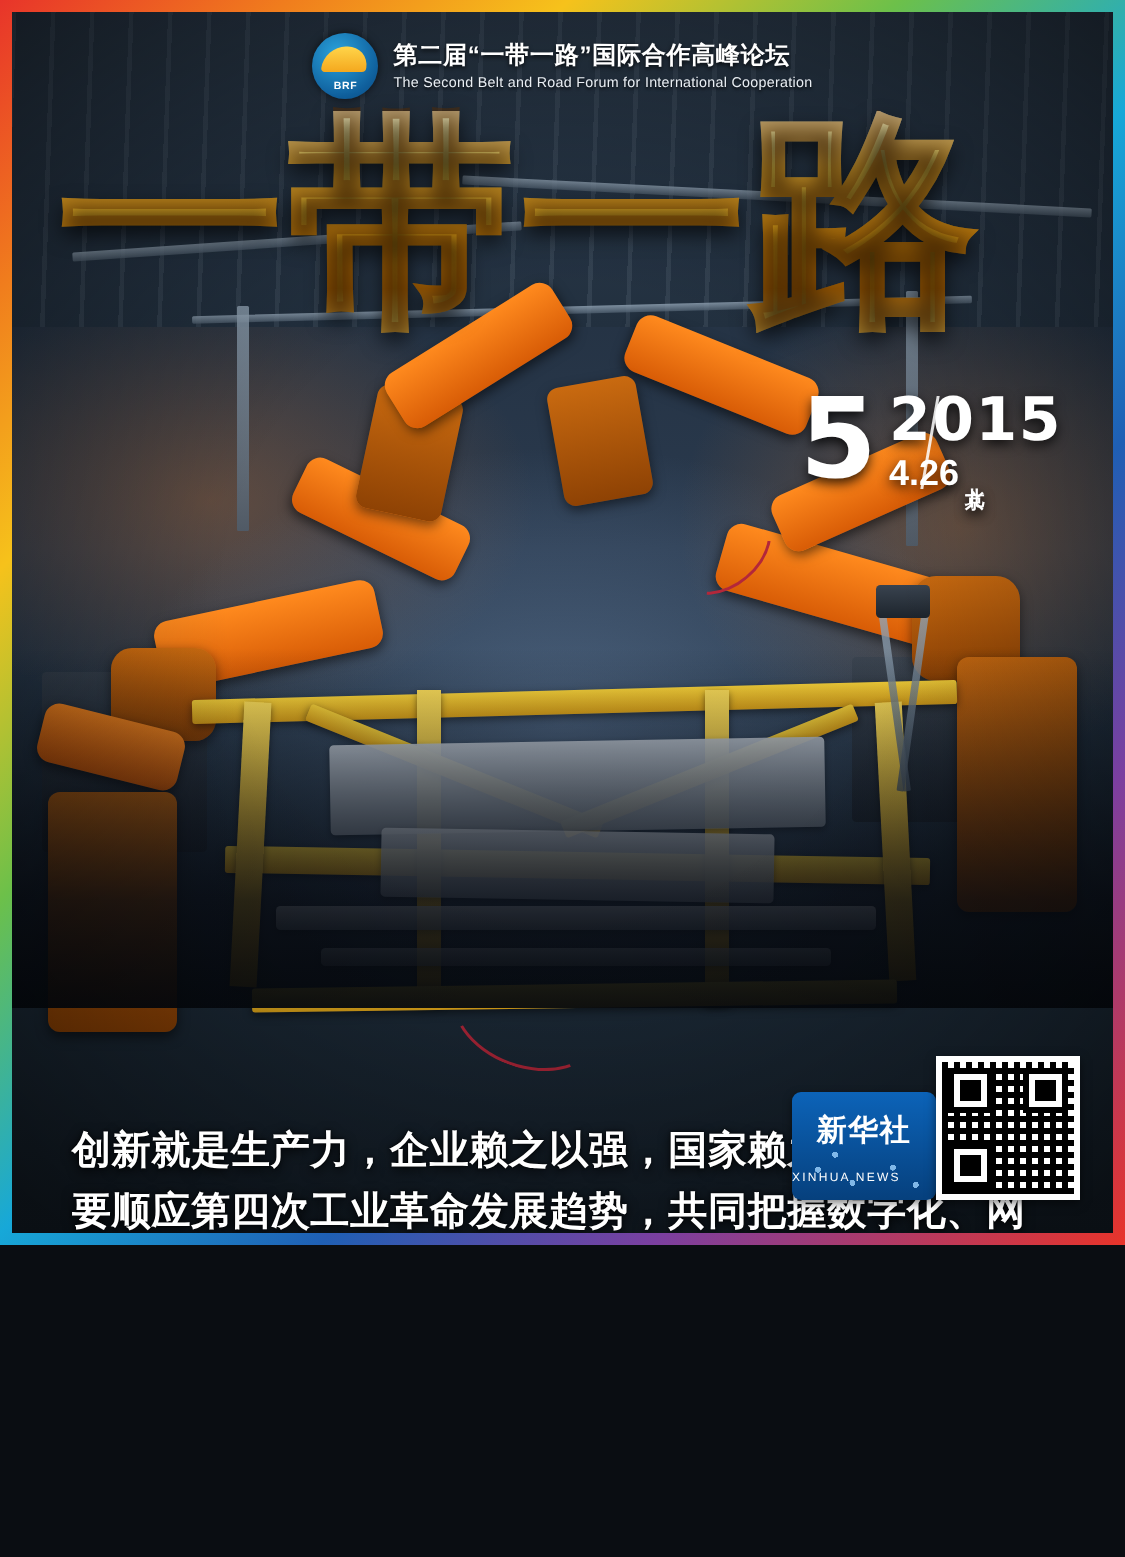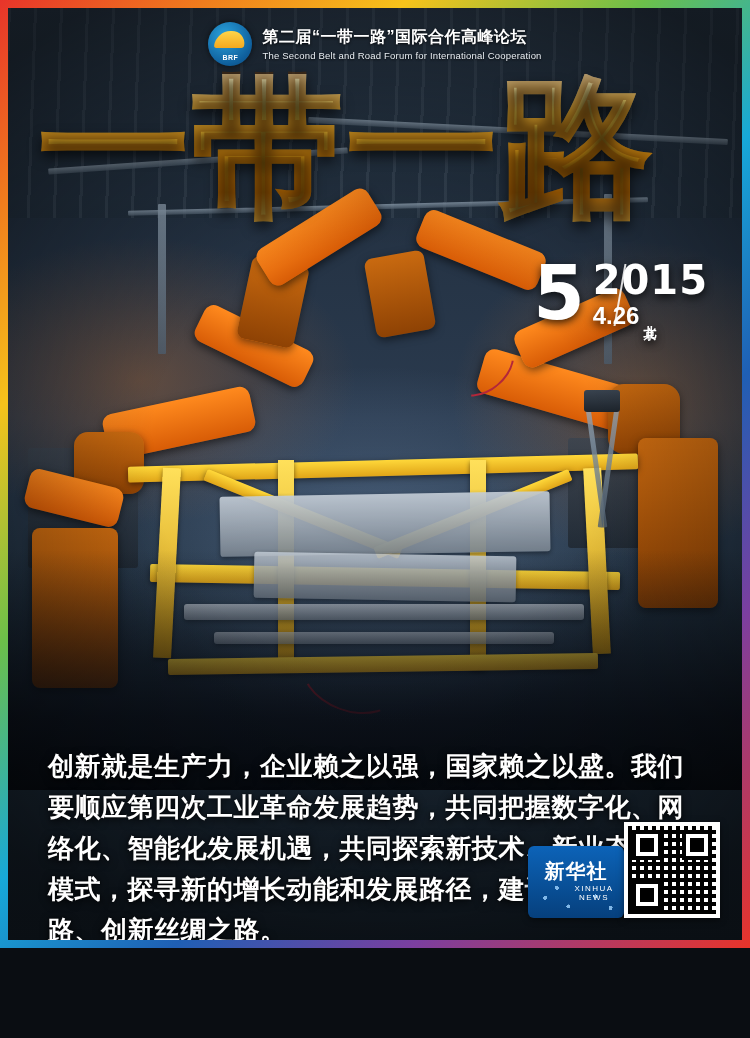--- a/index.html
+++ b/index.html
@@ -4,21 +4,21 @@
 <style>
   html,body{margin:0;padding:0;}
   body{
     width:750px;height:1038px;
     background:#0a0d12;
     font-family:"Liberation Sans", sans-serif;
     overflow:hidden;
   }
   .poster{
     position:relative;
-    width:750px;height:948px;
+    width:750px;height:830px;
     overflow:hidden;
     background:#10141b;
   }
   
   .frame{
     position:absolute;inset:0;
     background:linear-gradient(135deg,#e8342a 0%,#f07c1d 12%,#f6c21b 24%,#6cc04a 38%,#17a8d8 52%,#1f5fb4 66%,#7b3fa0 80%,#e8342a 100%);
     z-index:1;
   }
   .frame-inner{
@@ -195,22 +195,22 @@
       radial-gradient(circle 2px at 70% 70%, #9fd4ff 99%, transparent),
       radial-gradient(circle 2px at 86% 86%, #9fd4ff 99%, transparent),
       radial-gradient(circle 2px at 30% 58%, #9fd4ff 99%, transparent);
     opacity:.8;
   }
   .xinhua .cn{
     position:absolute;left:0;right:0;top:12px;text-align:center;
     font-size:20px;font-weight:bold;letter-spacing:1px;
   }
   .xinhua .en{
-    position:absolute;left:0;right:0;top:38px;text-align:center;
-    font-size:8px;letter-spacing:1.5px;padding-left:36px;
+    position:absolute;left:0;right:0;top:52px;
+    font-size:8px;letter-spacing:1.5px;
   }
   .qr{
     position:absolute;right:22px;bottom:22px;z-index:16;
     width:88px;height:88px;background:#ffffff;padding:4px;
     box-shadow:0 2px 6px rgba(0,0,0,.5);
   }
   .qr-inner{
     width:100%;height:100%;
     background-color:#fff;
     background-image:

